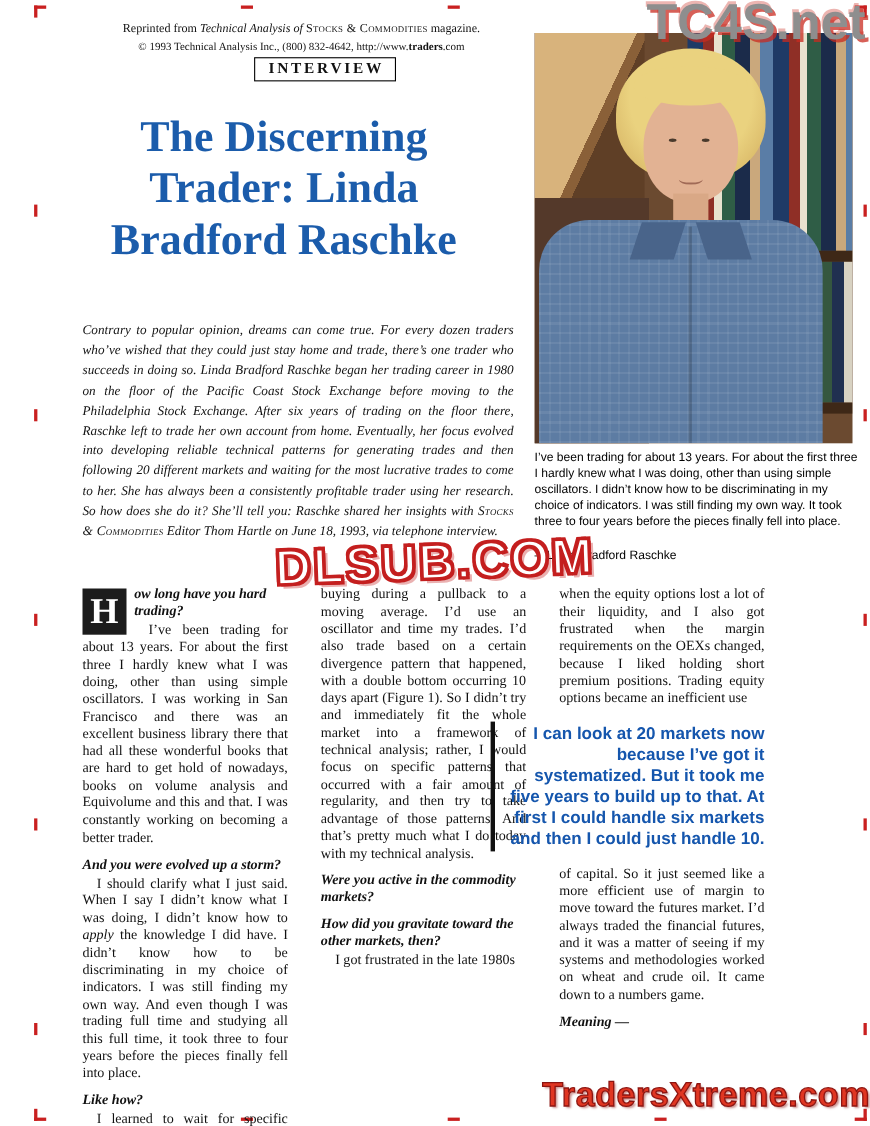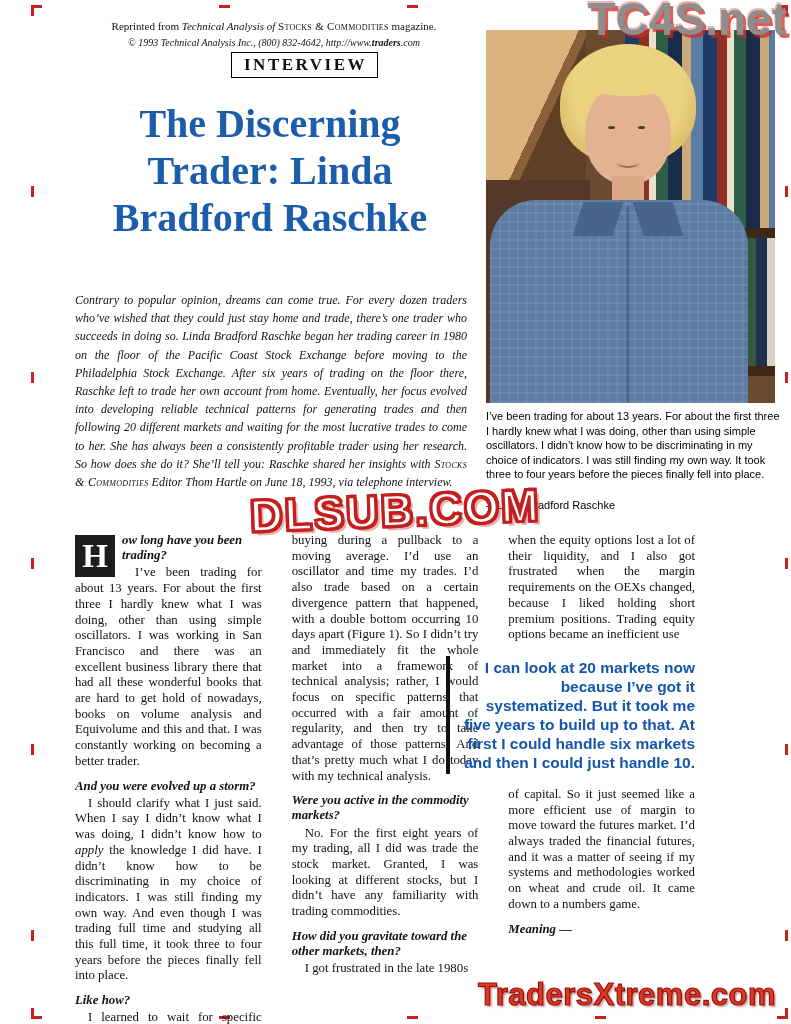--- a/index.html
+++ b/index.html
@@ -32,50 +32,50 @@
       linear-gradient(#c92020,#c92020) 564px 0px/11px 3px no-repeat,
       linear-gradient(#c92020,#c92020) 746px 0px/11px 3px no-repeat,
       linear-gradient(#c92020,#c92020) 0px 1011px/11px 3px no-repeat,
       linear-gradient(#c92020,#c92020) 188px 1011px/11px 3px no-repeat,
       linear-gradient(#c92020,#c92020) 376px 1011px/11px 3px no-repeat,
       linear-gradient(#c92020,#c92020) 564px 1011px/11px 3px no-repeat,
       linear-gradient(#c92020,#c92020) 746px 1011px/11px 3px no-repeat;
   }
   
   .reprint{position:absolute;left:88px;top:19px;width:372px;text-align:center;font-size:11px;line-height:1.35;}
-  .reprint .line2{font-size:10px;margin-top:2px;font-style:italic;}
+  .reprint .line2{font-size:10px;margin-top:2px;}
   .it{font-style:italic;}
   .sc{font-variant:small-caps;letter-spacing:.3px;}
   .interview-badge{
     position:absolute;left:231px;top:52px;border:1.5px solid #000;padding:2px 10px 2px 12px;
-    font-size:17px;font-weight:bold;letter-spacing:2.5px;background:#fff;
+    font-size:14px;font-weight:bold;letter-spacing:2.5px;background:#fff;
   }
   
   .wm-tc4s{
     position:absolute;right:4px;top:-8px;font-family:"Liberation Sans",sans-serif;
     font-weight:bold;font-size:46px;letter-spacing:0;color:#8e8e8e;
     text-shadow:3px 3px 0 rgba(201,43,32,.75), -1px -2px 0 rgba(201,43,32,.35);
     z-index:30;
   }
   .wm-dlsub{
     position:absolute;left:250px;top:485px;font-family:"Liberation Sans",sans-serif;
     font-weight:bold;font-size:45px;letter-spacing:2px;color:#fff;
     -webkit-text-stroke:2.5px #c41f1f;
     text-shadow:2px 2px 0 #c41f1f,-2px -2px 0 #c41f1f,2px -2px 0 #c41f1f,-2px 2px 0 #c41f1f,4px 4px 0 rgba(196,31,31,.35);
     transform:rotate(-2.2deg);z-index:40;white-space:nowrap;
   }
   .wm-tx{
-    position:absolute;right:15px;top:977px;font-family:"Liberation Sans",sans-serif;
+    position:absolute;right:0;top:977px;font-family:"Liberation Sans",sans-serif;
     font-weight:bold;font-size:31px;letter-spacing:.5px;color:#e03622;
     -webkit-text-stroke:1.2px #8c1410;text-shadow:2px 2px 2px rgba(140,20,16,.45);
     z-index:40;white-space:nowrap;
   }
   
   .title{
-    position:absolute;left:100px;top:100px;width:340px;margin:0;text-align:center;
+    position:absolute;left:88px;top:100px;width:340px;margin:0;text-align:center;
     font-size:40px;line-height:1.18;font-weight:bold;color:#1b5cab;
   }
   .lede{
     position:absolute;left:75px;top:291px;width:392px;font-style:italic;
     font-size:12px;line-height:18.2px;text-align:justify;
   }
   
   .photo{position:absolute;left:486px;top:30px;width:289px;height:373px;background:#6b4a30;overflow:hidden;}
   .ph-wood-tl{position:absolute;left:0;top:0;width:100px;height:155px;
     background:linear-gradient(115deg,#d8b37c 0 54%,#8a6038 54% 60%,#5f3f26 60%);}
@@ -165,32 +165,31 @@
   <div class="caption">
     <span>I’ve been trading for about 13 years. For about the first three I hardly knew what I was doing, other than using simple oscillators. I didn’t know how to be discriminating in my choice of indicators. I was still finding my own way. It took three to four years before the pieces finally fell into place.</span>
     <div class="cap-attr">—Linda Bradford Raschke</div>
   </div>
 
   <div class="wm-dlsub">DLSUB.COM</div>
 
   <div class="columns">
 
     <div class="col">
-      <div class="question first-q"><span class="dropcap">H</span><span>ow long have you been trading?</span></div>
+      <div class="question first-q"><span class="dropcap">H</span><span>ow long have you hard trading?</span></div>
       <p class="answer indent">I’ve been trading for about 13 years. For about the first three I hardly knew what I was doing, other than using simple oscillators. I was working in San Francisco and there was an excellent business library there that had all these wonderful books that are hard to get hold of nowadays, books on volume analysis and Equivolume and this and that. I was constantly working on becoming a better trader.</p>
       <div class="question">And you were evolved up a storm?</div>
       <p class="answer indent"><span>I should clarify what I just said. When I say I didn’t know what I was doing, I didn’t know how to </span><i>apply</i><span> the knowledge I did have. I didn’t know how to be discriminating in my choice of indicators. I was still finding my own way. And even though I was trading full time and studying all this full time, it took three to four years before the pieces finally fell into place.</span></p>
       <div class="question">Like how?</div>
       <p class="answer indent">I learned to wait for specific setups. If there was a trend, I would wait for</p>
     </div>
 
     <div class="col">
       <p class="answer">buying during a pullback to a moving average. I’d use an oscillator and time my trades. I’d also trade based on a certain divergence pattern that happened, with a double bottom occurring 10 days apart (Figure 1). So I didn’t try and immediately fit the whole market into a framework of technical analysis; rather, I would focus on specific patterns that occurred with a fair amount of regularity, and then try to take advantage of those patterns. And that’s pretty much what I do today with my technical analysis.</p>
       <div class="question">Were you active in the commodity markets?</div>
-      <p class="answer indent">No. For the first eight years of my trading, all I did was trade the stock market. Granted, I was looking at different stocks, but I didn’t have any familiarity with trading commodities.</p>
       <div class="question">How did you gravitate toward the other markets, then?</div>
       <p class="answer indent">I got frustrated in the late 1980s</p>
     </div>
 
     <div class="col">
       <p class="answer">when the equity options lost a lot of their liquidity, and I also got frustrated when the margin requirements on the OEXs changed, because I liked holding short premium positions. Trading equity options became an inefficient use</p>
       <div class="pullquote">I can look at 20 markets now because I’ve got it systematized. But it took me five years to build up to that. At first I could handle six markets and then I could just handle 10.</div>
       <p class="answer">of capital. So it just seemed like a more efficient use of margin to move toward the futures market. I’d always traded the financial futures, and it was a matter of seeing if my systems and methodologies worked on wheat and crude oil. It came down to a numbers game.</p>
       <div class="question">Meaning —</div>
     </div>

